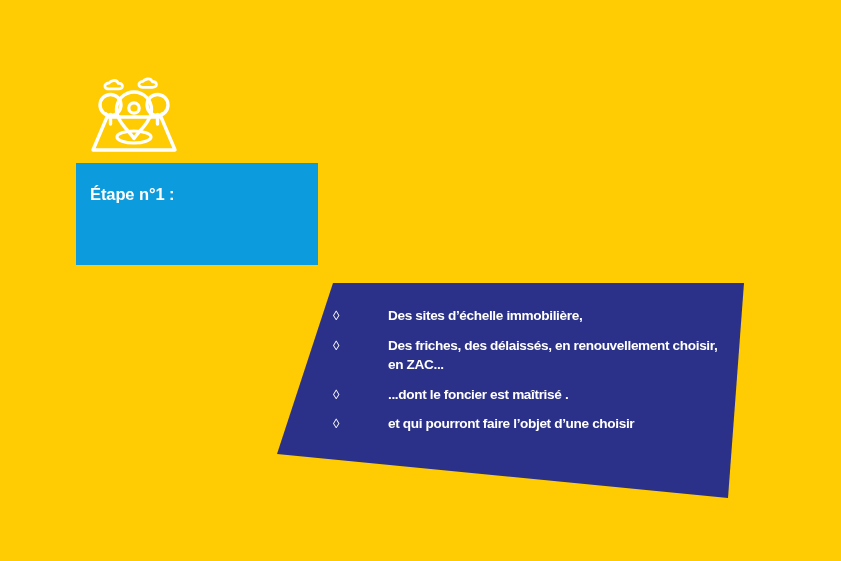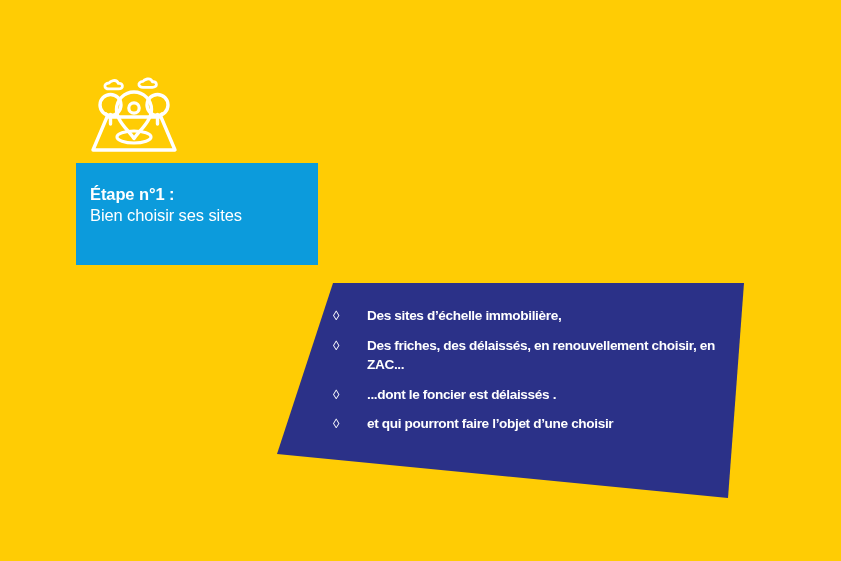--- a/index.html
+++ b/index.html
@@ -105,20 +105,21 @@
     text-align: left;
     padding-top: 0px;
   }
   #bullets-list .bullet-text {
     flex: 1 1 auto;
     color: #FFFFFF;
     font-size: 13.6px;
     font-weight: bold;
     line-height: 19.5px;
     letter-spacing: -0.35px;
+    margin-left: 21px;
   }
 </style>
 </head>
 <body>
 
 <div id="slide" style="background: rgb(255, 204, 4);">
 
   <div id="site-icon">
     <svg viewBox="0 0 112 85" fill="none" xmlns="http://www.w3.org/2000/svg">
 
@@ -142,41 +143,40 @@
       <circle cx="56" cy="40" r="5.2" stroke="#FFFFFF" stroke-width="3.2" fill="none"></circle>
 
       <path d="M31 15 C28 15 26.5 17 27 18.8 C27.4 20.3 29 20.9 30.8 20.9 H40.5 C43 20.9 44.6 19.7 44.4 17.9 C44.2 16.1 42.4 15.2 40.4 15.4 C39.6 13.2 37.4 12.2 35.2 12.6 C33.1 13 31.6 13.9 31 15 Z" stroke="#FFFFFF" stroke-width="2.8" stroke-linejoin="round" fill="none"></path>
 
       <path d="M65 13.4 C62 13.4 60.5 15.4 61 17.2 C61.4 18.7 63 19.3 64.8 19.3 H74.5 C77 19.3 78.6 18.1 78.4 16.3 C78.2 14.5 76.4 13.6 74.4 13.8 C73.6 11.6 71.4 10.6 69.2 11 C67.1 11.4 65.6 12.3 65 13.4 Z" stroke="#FFFFFF" stroke-width="2.8" stroke-linejoin="round" fill="none"></path>
     </svg>
   </div>
 
   <div id="step-card" style="background: rgb(12, 155, 220);">
     <div class="step-title">Étape n°1 :</div>
-    <div class="step-subtitle">Bien choisir ses sites</div>
   </div>
 
   <div id="bullets-panel">
     <svg viewBox="0 0 841 561" xmlns="http://www.w3.org/2000/svg">
       <polygon points="333,283 744,283 728,498 277,454" fill="#2B3188"></polygon>
     </svg>
   </div>
 
   <ul id="bullets-list">
     <li>
       <span class="bullet-mark">◊</span>
       <span class="bullet-text">Des sites d’échelle immobilière,</span>
     </li>
     <li>
       <span class="bullet-mark">◊</span>
       <span class="bullet-text">Des friches, des délaissés, en renouvellement choisir, en ZAC...</span>
     </li>
     <li>
       <span class="bullet-mark">◊</span>
-      <span class="bullet-text">...dont le foncier est délaissés .</span>
+      <span class="bullet-text">...dont le foncier est maîtrisé .</span>
     </li>
     <li>
       <span class="bullet-mark">◊</span>
       <span class="bullet-text">et qui pourront faire l’objet d’une choisir</span>
     </li>
   </ul>
 
 </div>
 
 </body></html>

